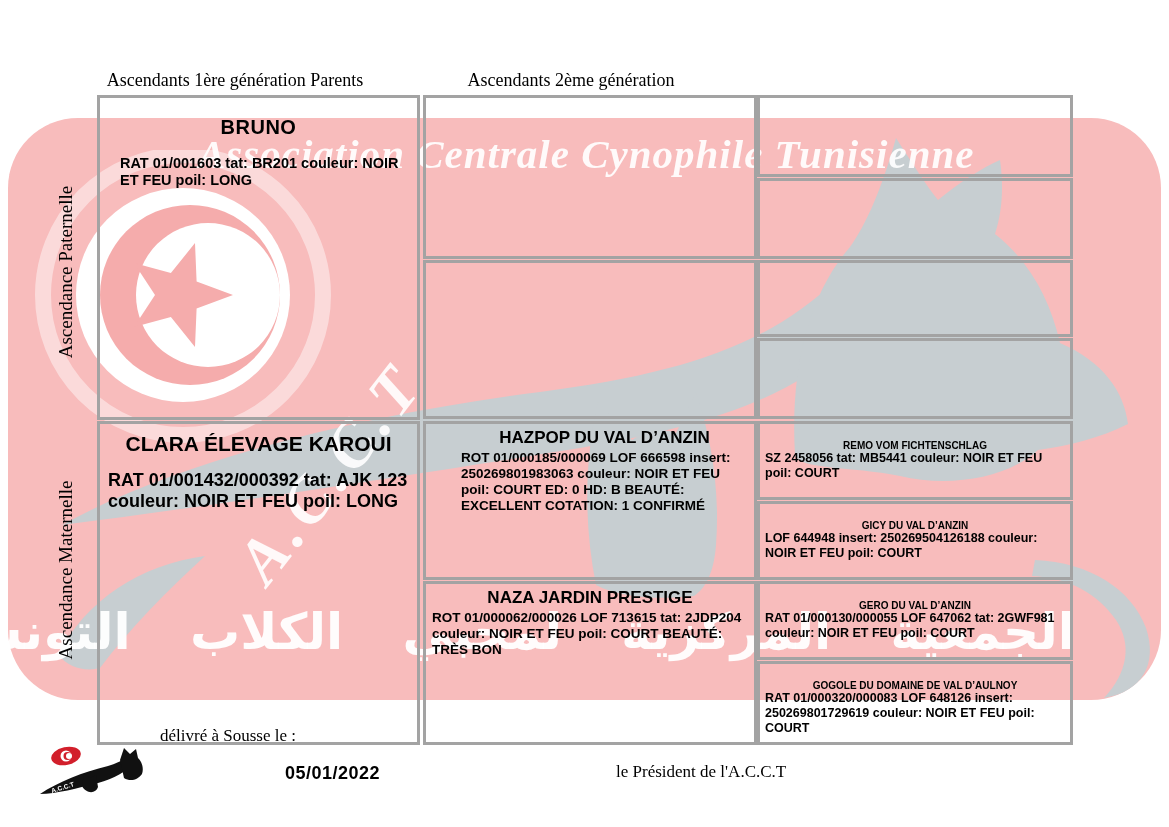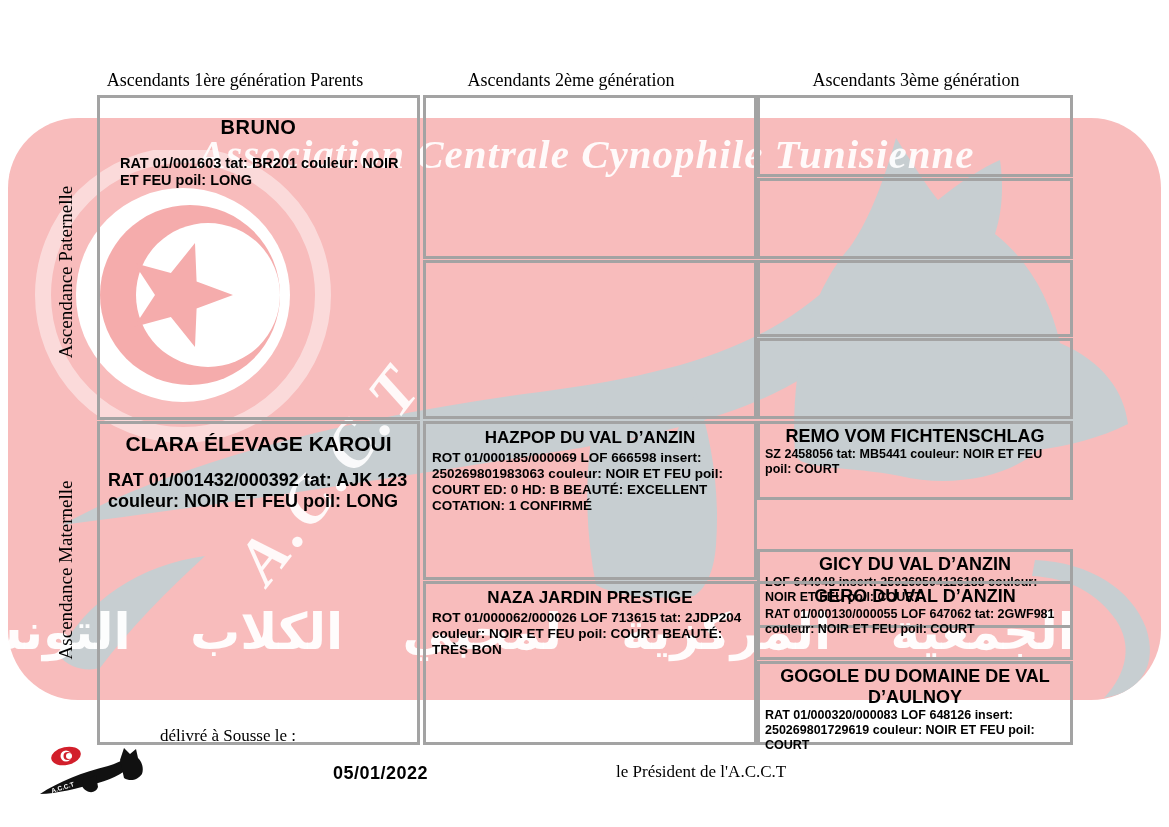--- a/index.html
+++ b/index.html
@@ -31,48 +31,48 @@
   .vlabel{position:absolute;left:-63px;width:260px;height:24px;z-index:5;text-align:center;
           font:19px "Liberation Serif",serif;transform:rotate(-90deg);}
   .vlabel.pat{top:260px;} .vlabel.mat{top:558px;}
 
   
   .pbox{position:absolute;border:3px solid #a3a3a3;box-sizing:border-box;z-index:5;}
   .b-father{left:97px;top:95px;width:323px;height:325px;}
   .b-mother{left:97px;top:421px;width:323px;height:324px;}
   .b-g2-0{left:423px;top:95px;width:334px;height:164px;}
   .b-g2-1{left:423px;top:260px;width:334px;height:159px;}
-  .b-g2-2{left:423px;top:421px;width:334px;height:159px;}
+  .b-g2-2{left:423px;top:421px;width:334px;height:159px;padding-left:29px;}
   .b-g2-3{left:423px;top:581px;width:334px;height:164px;}
   .b-g3-0{left:757px;top:95px;width:316px;height:82px;}
   .b-g3-1{left:757px;top:178px;width:316px;height:81px;}
   .b-g3-2{left:757px;top:260px;width:316px;height:77px;}
   .b-g3-3{left:757px;top:338px;width:316px;height:81px;}
   .b-g3-4{left:757px;top:421px;width:316px;height:79px;}
-  .b-g3-5{left:757px;top:501px;width:316px;height:79px;margin-top:48px;}
+  .b-g3-5{left:757px;top:501px;width:316px;height:79px;}
   .b-g3-6{left:757px;top:581px;width:316px;height:79px;}
   .b-g3-7{left:757px;top:661px;width:316px;height:84px;}
 
   .bname{font-weight:bold;text-align:center;}
   .bdetails{font-weight:bold;text-align:left;line-height:1.18;}
   .n-father{font-size:20px;padding-top:18px;letter-spacing:.5px;}
   .d-father{font-size:14.5px;margin:16px 8px 0 20px;}
   .n-mother{font-size:21px;padding-top:8px;}
   .d-mother{font-size:18px;margin:14px 8px 12px 8px;}
   .n-g2{font-size:17px;padding-top:4px;}
   .d-g2{font-size:13.5px;margin:2px 6px 0 6px;}
-  .n-g3{font-size:18px;padding-top:2px;}
+  .n-g3{font-size:10px;padding-top:16px;}
   .d-g3{font-size:12.5px;margin:0 5px 0 5px;}
 
   
   .footer-logo{position:absolute;left:38px;top:744px;z-index:6;}
   .issued{position:absolute;left:160px;top:726px;z-index:6;
           font:17px "Liberation Serif",serif;}
   .issued-date{position:absolute;left:285px;top:763px;z-index:6;
-               font-weight:bold;font-size:18px;letter-spacing:.5px;margin-left:48px;}
+               font-weight:bold;font-size:18px;letter-spacing:.5px;}
   .president{position:absolute;left:616px;top:762px;z-index:6;
              font:17px "Liberation Serif",serif;}
 </style>
 </head>
 <body>
 
 <div class="sheet">
 
   <div class="red-band"></div>
 
@@ -95,21 +95,20 @@
       <path d="M 58 655 C 86 600 140 565 205 556 C 168 590 130 628 100 668 C 85 672 70 668 58 655 Z"></path>
     </g>
   </svg>
 
   <div class="wm-latin">Association Centrale Cynophile Tunisienne</div>
   <div class="wm-acct">A.C.C.T</div>
   <div class="wm-arabic">الجمعية المركزية لمحبي الكلاب التونسية</div>
 
   <div class="hdr hdr1">Ascendants 1ère génération  Parents</div>
   <div class="hdr hdr2">Ascendants 2ème génération</div>
-  <div class="hdr hdr3">Ascendants 3ème génération</div>
 
   <div class="vlabel pat">Ascendance Paternelle</div>
   <div class="vlabel mat">Ascendance Maternelle</div>
 
   <div class="pbox b-father">
     <div class="bname n-father">BRUNO</div>
     <div class="bdetails d-father">RAT 01/001603 tat: BR201 couleur: NOIR ET FEU poil: LONG</div>
   </div>
   <div class="pbox b-mother">
     <div class="bname n-mother">CLARA ÉLEVAGE KAROUI</div>

